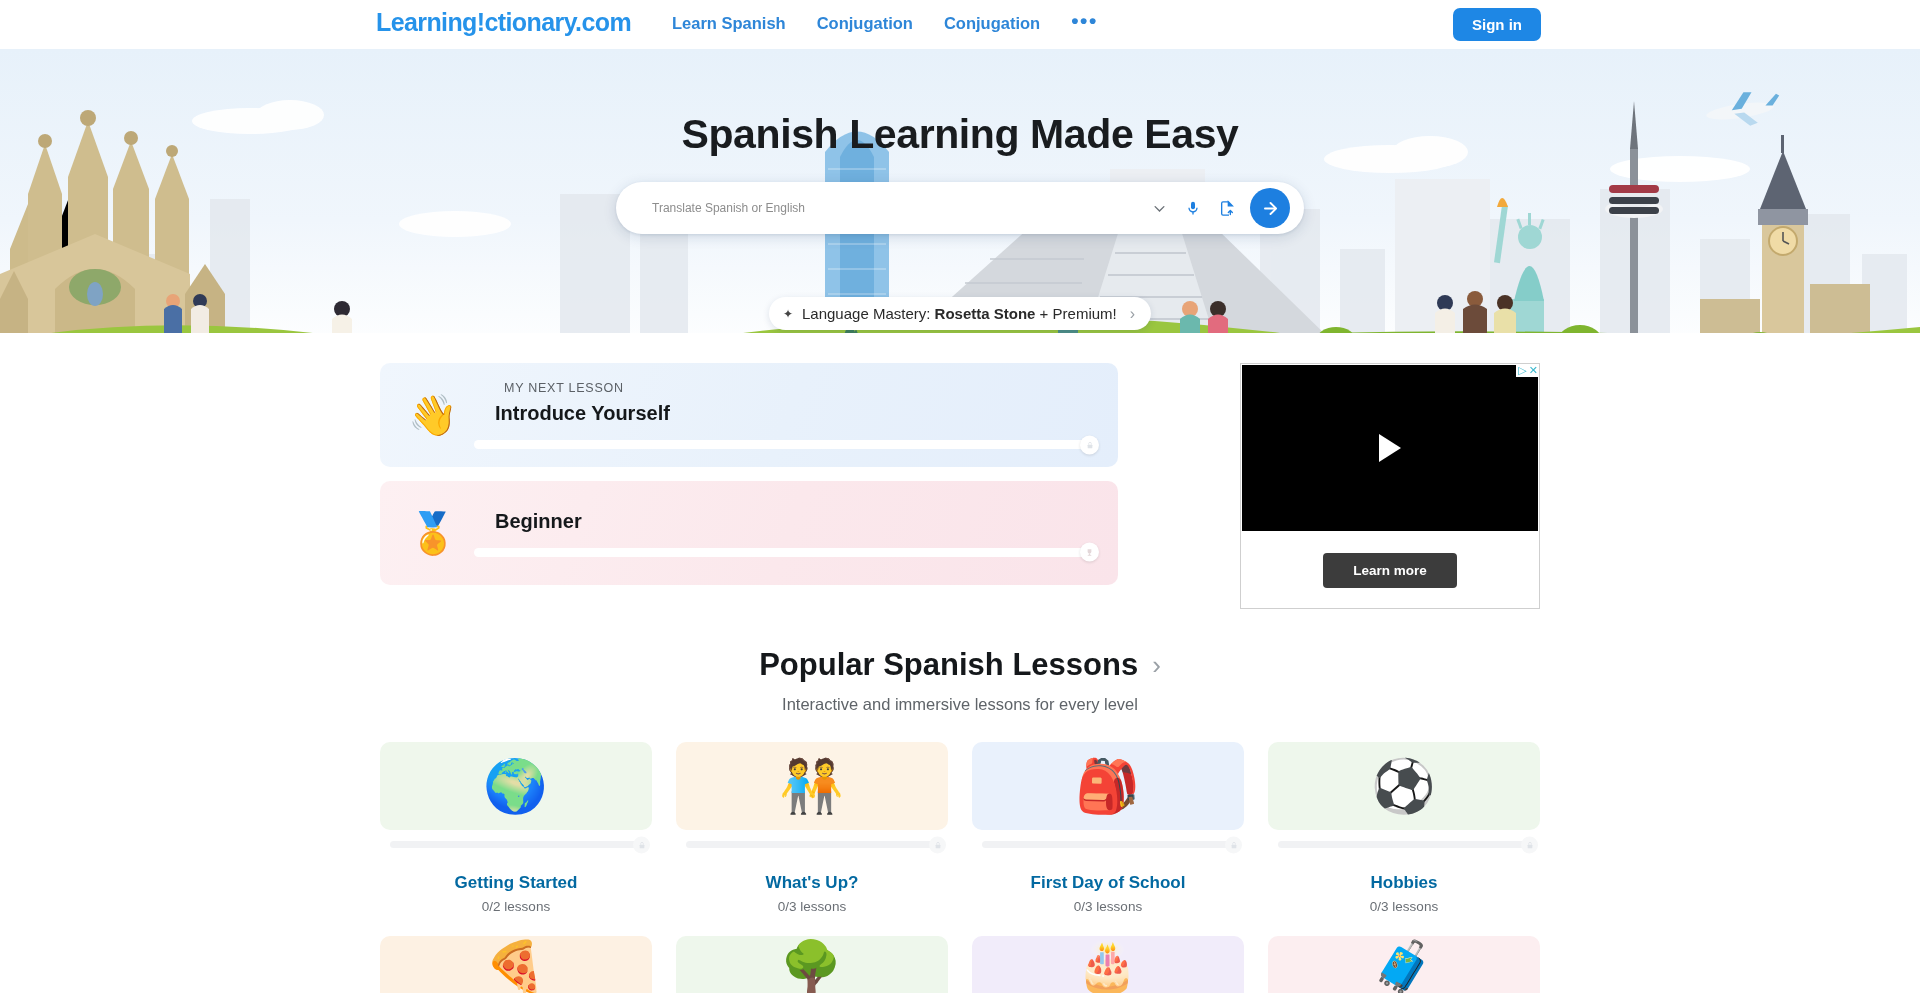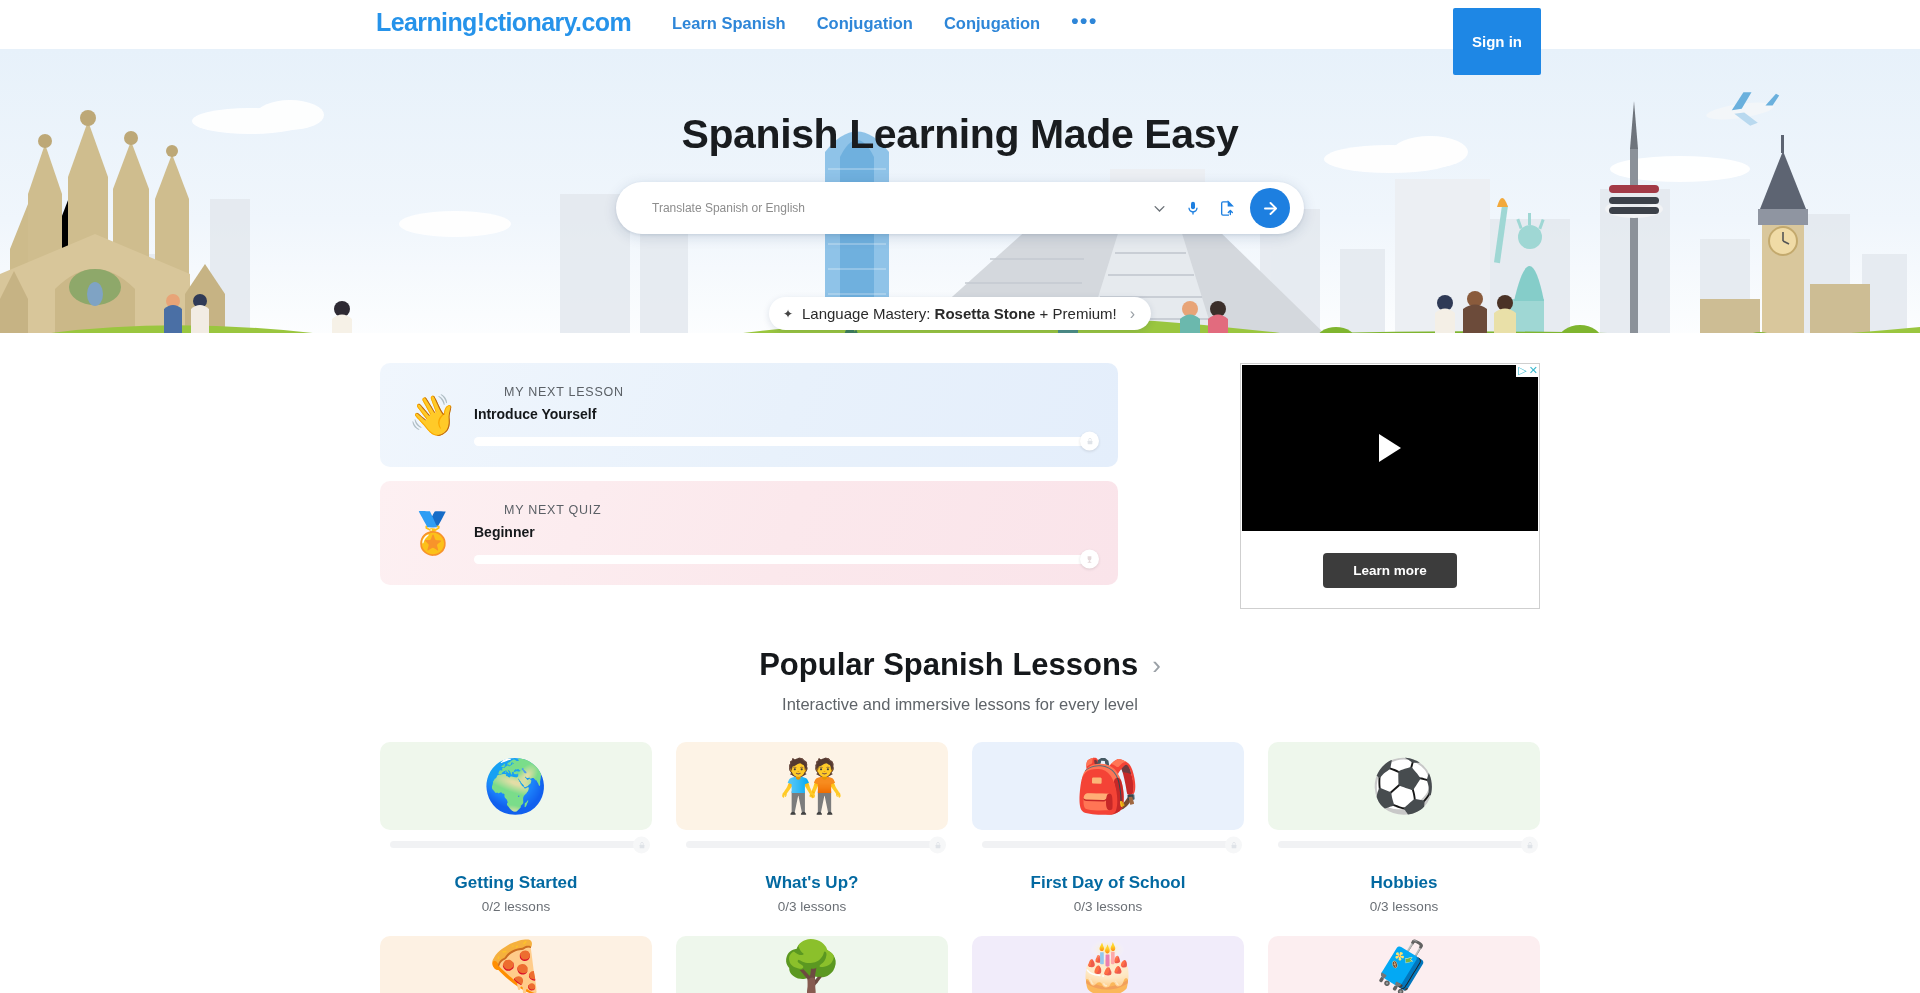--- a/index.html
+++ b/index.html
@@ -31,22 +31,22 @@
     margin-right: 31px; white-space: nowrap; cursor: pointer;
   }
   .nav-dots {
     color: #2e86d8; font-size: 21px; font-weight: bold;
     letter-spacing: 1.5px; line-height: 12px; cursor: pointer;
     position: relative; top: -3px;
   }
   .signin-btn {
     position: absolute; right: 379px; top: 8px;
     background: #1e87e5; color: #fff;
-    border: none; border-radius: 2px;
-    padding: 25px 19px; font-size: 15px; font-weight: bold;
+    border: none; border-radius: 7px;
+    padding: 8px 19px; font-size: 15px; font-weight: bold;
     font-family: "Liberation Sans", sans-serif; cursor: pointer;
   }
 
   
   .hero {
     position: relative;
     height: 284px;
     background: linear-gradient(180deg,#eaf3fb 0%, #eef5fc 40%, #f3f8fd 70%, #ffffff 100%);
     overflow: hidden;
   }
@@ -111,21 +111,21 @@
     cursor: pointer;
   }
   .card-lesson { background: linear-gradient(110deg,#f0f6fd 0%, #e8f1fb 55%, #e4eefb 100%); }
   .card-quiz   { background: linear-gradient(110deg,#fdf0f2 0%, #fbe8ec 55%, #fae4ea 100%); }
   .card-emoji { font-size: 40px; width: 62px; text-align: center; flex: none; line-height: 1; }
   .card-body { flex: 1; padding-left: 10px; }
   .card-kicker {
     font-size: 12.5px; color: #5b6066; letter-spacing: .75px;
     text-transform: uppercase; margin-bottom: 7px; margin-left: 30px;
   }
-  .card-title { font-size: 14px; font-weight: bold; color: #15181b; margin-bottom: 15px; }
+  .card-title { font-size: 20px; font-weight: bold; color: #15181b; margin-bottom: 15px; margin-left: 21px; }
   .prog-track {
     height: 9px; border-radius: 5px; background: #ffffff;
     position: relative; width: 100%;
   }
   .prog-knob {
     position: absolute; right: -7px; top: 50%; transform: translateY(-50%);
     width: 19px; height: 19px; border-radius: 50%;
     background: #fff; box-shadow: 0 1px 3px rgba(0,0,0,.12);
     display: flex; align-items: center; justify-content: center;
     font-size: 10px; color: #d8dde3;
@@ -475,21 +475,20 @@
                     <path d="M8 11V8a4 4 0 0 1 8 0v3" fill="none" stroke="#dfe3e8" stroke-width="2.4"></path>
                   </svg>
               </div>
             </div>
           </div>
         </div>
 
         <div class="info-card card-quiz">
           <div class="card-emoji">🏅</div>
           <div class="card-body">
-            <div class="card-kicker">MY NEXT QUIZ</div>
             <div class="card-title">Beginner</div>
             <div class="prog-track">
               <div class="prog-knob">
                 <svg width="9" height="10" viewBox="0 0 24 24" fill="#e3d7d9">
                     <path d="M7 3h10v6a5 5 0 0 1-10 0z"></path>
                     <rect x="10" y="14" width="4" height="5"></rect>
                     <rect x="7" y="19" width="10" height="2.5" rx="1"></rect>
                   </svg>
               </div>
             </div>

